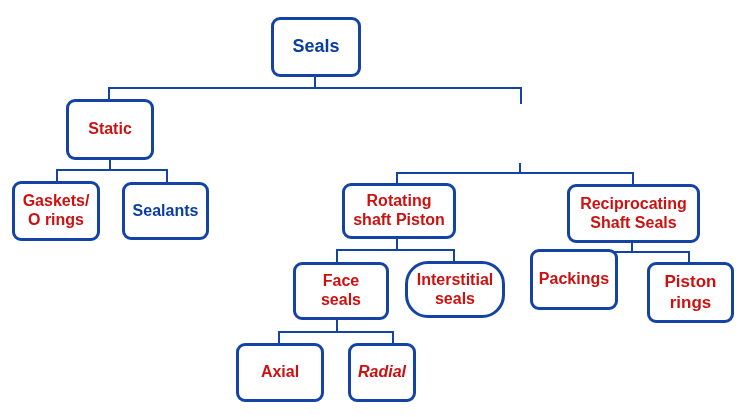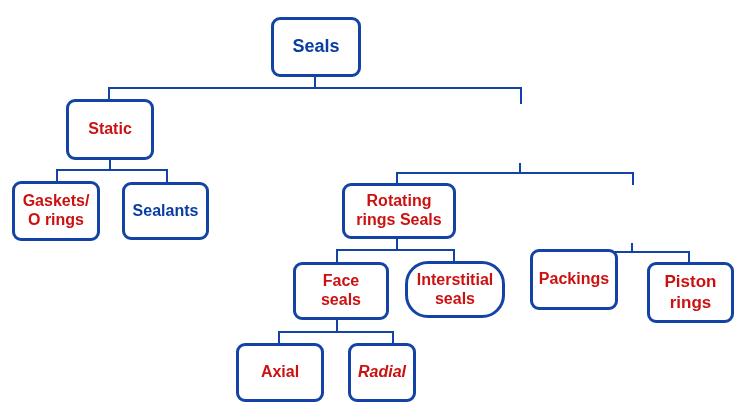--- a/index.html
+++ b/index.html
@@ -112,21 +112,25 @@
   </div>
   <div class="node" id="n-gaskets">
     <span data-color="red">Gaskets/
 O rings</span>
   </div>
   <div class="node" id="n-sealants">
     <span data-color="blue">Sealants</span>
   </div>
   <div class="node" id="n-rotating">
     <span data-color="red">Rotating
-rings Seals</span>
+shaft Piston</span>
+  </div>
+  <div class="node" id="n-reciprocating">
+    <span data-color="red">Reciprocating
+Shaft Seals</span>
   </div>
   <div class="node" id="n-face">
     <span data-color="red">Face
 seals</span>
   </div>
   <div class="node" id="n-interstitial">
     <span data-color="red">Interstitial
 seals</span>
   </div>
   <div class="node" id="n-packings">

